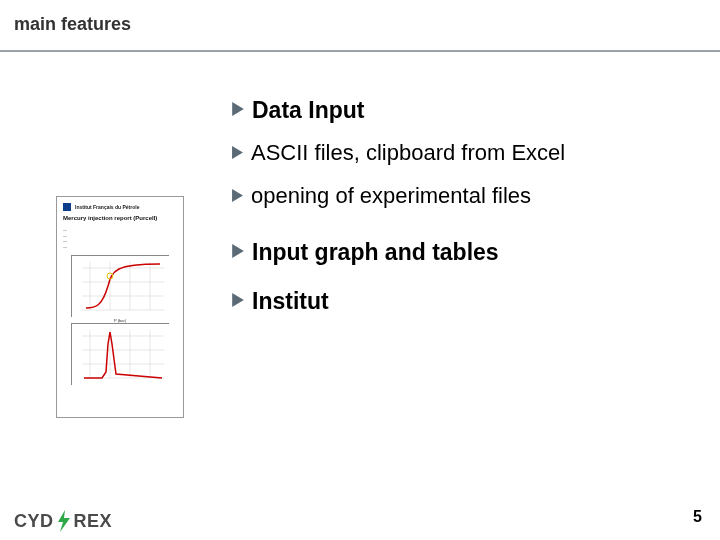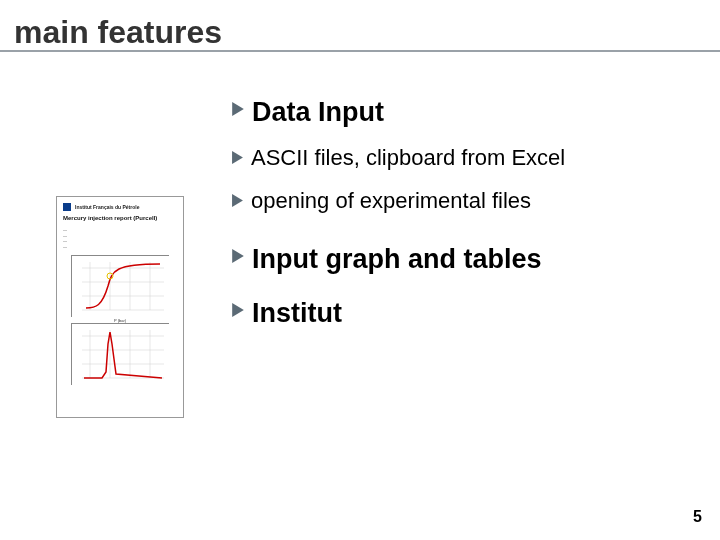--- a/index.html
+++ b/index.html
@@ -1,34 +1,34 @@
 <!DOCTYPE html>
 <html><head>
 <meta charset="utf-8">
 <style>
   * { box-sizing: border-box; margin: 0; padding: 0; }
   html, body { width: 720px; height: 540px; font-family: Arial, Helvetica, sans-serif; background: #fff; color: #000; }
   .slide { position: relative; width: 720px; height: 540px; }
 
   .title {
     position: absolute; left: 14px; top: 14px;
-    font-size: 32px; font-weight: 700; color: #333;
+    font-size: 18px; font-weight: 700; color: #333;
   }
   .title-underline {
     position: absolute; left: 0; top: 50px; width: 720px; height: 0;
     border-top: 2px solid #9aa1a8;
   }
 
   .content { position: absolute; left: 232px; top: 96px; width: 470px; }
 
   .bullet { display: flex; align-items: flex-start; margin-bottom: 14px; }
   .bullet .arrow { flex: 0 0 auto; margin-top: 6px; margin-right: 8px; }
   .bullet .txt { line-height: 1.25; }
 
-  .lvl1 .txt { font-size: 27px; font-weight: 700; }
+  .lvl1 .txt { font-size: 23px; font-weight: 700; }
   .lvl1 .arrow svg { width: 12px; height: 14px; }
 
   .lvl2 { margin-bottom: 16px; }
   .lvl2 .txt { font-size: 22px; font-weight: 400; }
   .lvl2 .arrow svg { width: 11px; height: 13px; }
 
   .section-gap { height: 6px; }
 
   
   .thumb {
@@ -157,15 +157,24 @@
           <line x1="10" y1="12" x2="92" y2="12"></line>
             <line x1="10" y1="26" x2="92" y2="26"></line>
           <line x1="10" y1="40" x2="92" y2="40"></line>
             <line x1="10" y1="54" x2="92" y2="54"></line>
         </g>
         <path d="M 12 54 L 30 54 L 34 48 L 36 20 L 38 8 L 40 20 L 44 50 L 90 54" stroke="#c00" stroke-width="1.5" fill="none"></path>
       </svg>
     </div>
   </div>
 
+  <div class="footer-logo">
+    <span class="cyd">CYD</span>
+    <span class="four">
+      <svg width="20" height="22" viewBox="0 0 20 22">
+        <polygon points="11,0 4,12 9,12 6,22 16,8 10,8" fill="#2fa84a"></polygon>
+      </svg>
+    </span>
+    <span class="cyd">REX</span>
+  </div>
   <div class="page-num">5</div>
 
 </div>
 
 </body></html>

